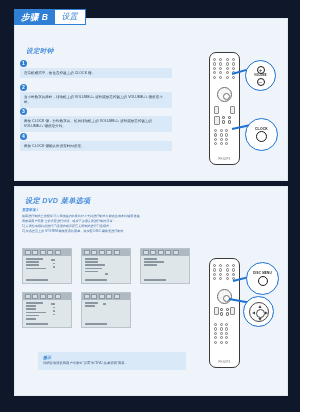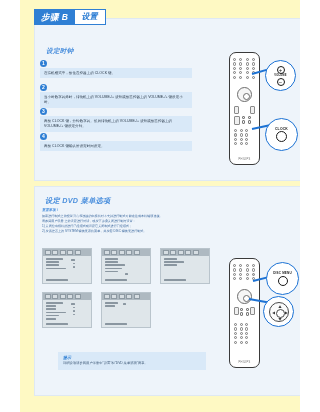--- a/index.html
+++ b/index.html
@@ -5,22 +5,21 @@
   * { box-sizing: border-box; margin: 0; padding: 0; }
   html, body {
     width: 300px; height: 412px;
     background: #ffffff;
     font-family: "Liberation Sans", sans-serif;
     overflow: hidden;
   }
   .page {
     position: relative;
     width: 300px; height: 412px;
-    background: #fef9c3;
-    margin-left: 20px;
+    background: #0f172a;
   }
   
   .panel {
     position: absolute;
     left: 14px;
     width: 274px;
     background: #eef4fa;
     border: 1px solid #dfe9f2;
   }
   #panel-top { top: 18px; height: 163px; }
@@ -42,21 +41,21 @@
     font-style: italic;
     padding: 2.5px 6px 3px 6px;
     letter-spacing: 0.5px;
     line-height: 1;
     white-space: nowrap;
   }
   .step-header .white-tab {
     background: #ffffff;
     color: #2f7fd4;
     font-size: 8px;
-    font-weight: bold;
+    font-weight: normal;
     font-style: italic;
     padding: 2.5px 7px 3px 7px;
     line-height: 1;
     white-space: nowrap;
     text-align: right;
   }
 
   
   .section-title {
     position: absolute;

